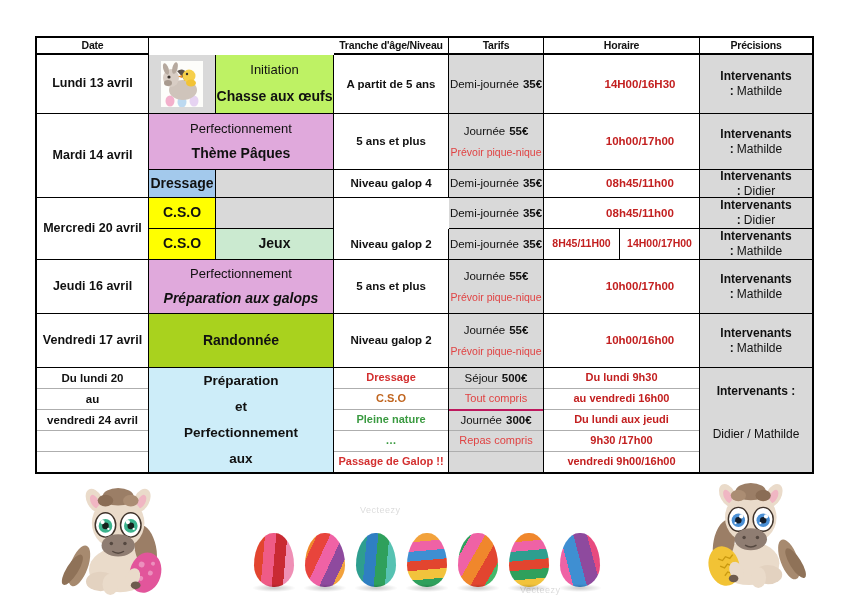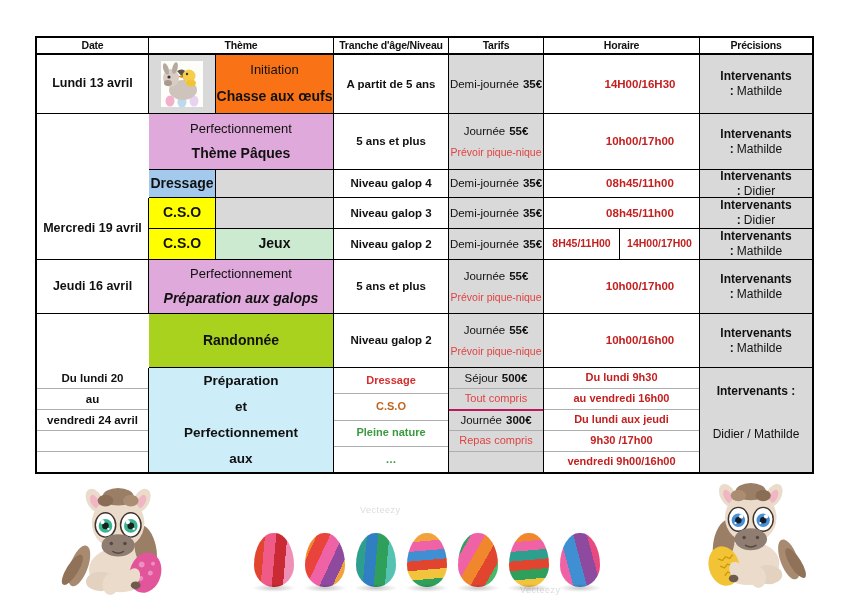--- a/index.html
+++ b/index.html
@@ -16,21 +16,21 @@
     border:2px solid #000;background:#fff;
   }
   .c{
     display:flex;flex-direction:column;align-items:center;justify-content:center;
     text-align:center;border-right:1px solid #000;border-bottom:1px solid #000;
     box-sizing:border-box;overflow:hidden;line-height:1.25;
   }
   .no-r{border-right:none;} .no-b{border-bottom:none;}
   .h{font-weight:bold;font-size:10.5px;letter-spacing:-0.2px;border-bottom-width:2px;}
   .bg-gray{background:#d9d9d9;}
-  .bg-lyellow{background:#f97316;}
+  .bg-lyellow{background:#bef264;}
   .bg-yellow{background:#ffff00;}
   .bg-pink{background:#e0a9dc;}
   .bg-blue{background:#a3c9ec;}
   .bg-mint{background:#cbead0;}
   .bg-green{background:#a9d21e;}
   .bg-lblue{background:#cdedf9;}
   .date{font-weight:bold;font-size:12.5px;}
   .theme-md{font-size:13px;}
   .theme-lg{font-size:14px;font-weight:bold;} .gap8{row-gap:8px;} .gap10{row-gap:10px;} .italic{font-style:italic;}
   .tranche{font-weight:bold;font-size:11.5px;}
@@ -69,23 +69,20 @@
   .mini-img{width:42px;height:46px;}
 </style>
 </head>
 <body>
 
 <div class="tbl">
 
   <div class="c h" style="grid-column:1;grid-row:1">
       <span>Date</span>
     </div>
-  <div class="c h" style="grid-column:2/4;grid-row:1">
-      <span>Thème</span>
-    </div>
   <div class="c h" style="grid-column:4;grid-row:1">
       <span>Tranche d'âge/Niveau</span>
     </div>
   <div class="c h" style="grid-column:5;grid-row:1">
       <span>Tarifs</span>
     </div>
   <div class="c h" style="grid-column:6/8;grid-row:1">
       <span>Horaire</span>
     </div>
   <div class="c h no-r" style="grid-column:8;grid-row:1">
@@ -127,20 +124,23 @@
         <span class="price">35€</span>
       </div>
   </div>
   <div class="c hor" style="grid-column:6/8;grid-row:2">
       <span>14H00/16H30</span>
     </div>
   <div class="c bg-gray prec no-r" style="grid-column:8;grid-row:2">
     <div><span class="lbl">Intervenants :</span><span class="nm">Mathilde</span></div>
   </div>
 
+  <div class="c date" style="grid-column:1;grid-row:3/5">
+      <span>Mardi 14 avril</span>
+    </div>
   <div class="c bg-pink gap8" style="grid-column:2/4;grid-row:3">
     <span class="theme-md">Perfectionnement</span>
     <span class="theme-lg">Thème Pâques</span>
   </div>
   <div class="c tranche" style="grid-column:4;grid-row:3">
       <span>5 ans et plus</span>
     </div>
   <div class="c bg-gray gap8" style="grid-column:5;grid-row:3">
     <div class="tarif-row">
         <span>Journée</span>
@@ -169,29 +169,26 @@
       </div>
   </div>
   <div class="c hor" style="grid-column:6/8;grid-row:4">
       <span>08h45/11h00</span>
     </div>
   <div class="c bg-gray prec no-r" style="grid-column:8;grid-row:4">
     <div><span class="lbl">Intervenants :</span><span class="nm">Didier</span></div>
   </div>
 
   <div class="c date" style="grid-column:1;grid-row:5/7">
-      <span>Mercredi 19 avril</span>
+      <span>Mercredi 20 avril</span>
     </div>
   <div class="c bg-yellow theme-lg" style="grid-column:2;grid-row:5">
       <span>C.S.O</span>
     </div>
   <div class="c bg-gray" style="grid-column:3;grid-row:5"></div>
-  <div class="c tranche" style="grid-column:4;grid-row:5">
-      <span>Niveau galop 3</span>
-    </div>
   <div class="c bg-gray" style="grid-column:5;grid-row:5">
     <div class="tarif-row">
         <span>Demi-journée</span>
         <span class="price">35€</span>
       </div>
   </div>
   <div class="c hor" style="grid-column:6/8;grid-row:5">
       <span>08h45/11h00</span>
     </div>
   <div class="c bg-gray prec no-r" style="grid-column:8;grid-row:5">
@@ -240,20 +237,23 @@
       </div>
     <span class="note">Prévoir pique-nique</span>
   </div>
   <div class="c hor" style="grid-column:6/8;grid-row:7">
       <span>10h00/17h00</span>
     </div>
   <div class="c bg-gray prec no-r" style="grid-column:8;grid-row:7">
     <div><span class="lbl">Intervenants :</span><span class="nm">Mathilde</span></div>
   </div>
 
+  <div class="c date" style="grid-column:1;grid-row:8">
+      <span>Vendredi 17 avril</span>
+    </div>
   <div class="c bg-green theme-lg" style="grid-column:2/4;grid-row:8">
       <span>Randonnée</span>
     </div>
   <div class="c tranche" style="grid-column:4;grid-row:8">
       <span>Niveau galop 2</span>
     </div>
   <div class="c bg-gray gap8" style="grid-column:5;grid-row:8">
     <div class="tarif-row">
         <span>Journée</span>
         <span class="price">55€</span>
@@ -303,20 +303,23 @@
         <span>Dressage</span>
       </div>
     <div class="sr txt-orange">
         <span>C.S.O</span>
       </div>
     <div class="sr txt-green">
         <span>Pleine nature</span>
       </div>
     <div class="sr txt-green">
         <span>…</span>
+      </div>
+    <div class="sr txt-red">
+        <span>Passage de Galop !!</span>
       </div>
   </div>
   <div class="c sub5 bg-gray no-b" style="grid-column:5;grid-row:9;font-size:11px">
     <div class="sr">
         <div class="tarif-row">
           <span>Séjour</span>
           <span class="price">500€</span>
         </div>
       </div>
     <div class="sr dark note" style="font-size:11px">

